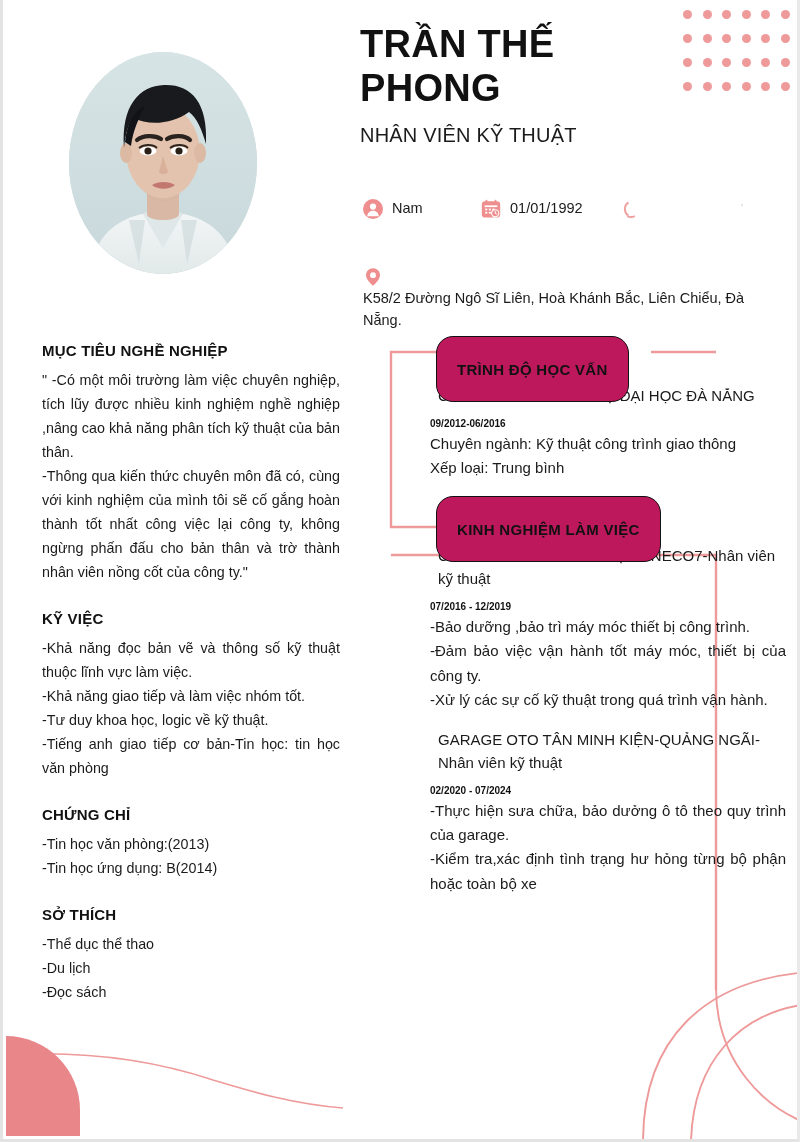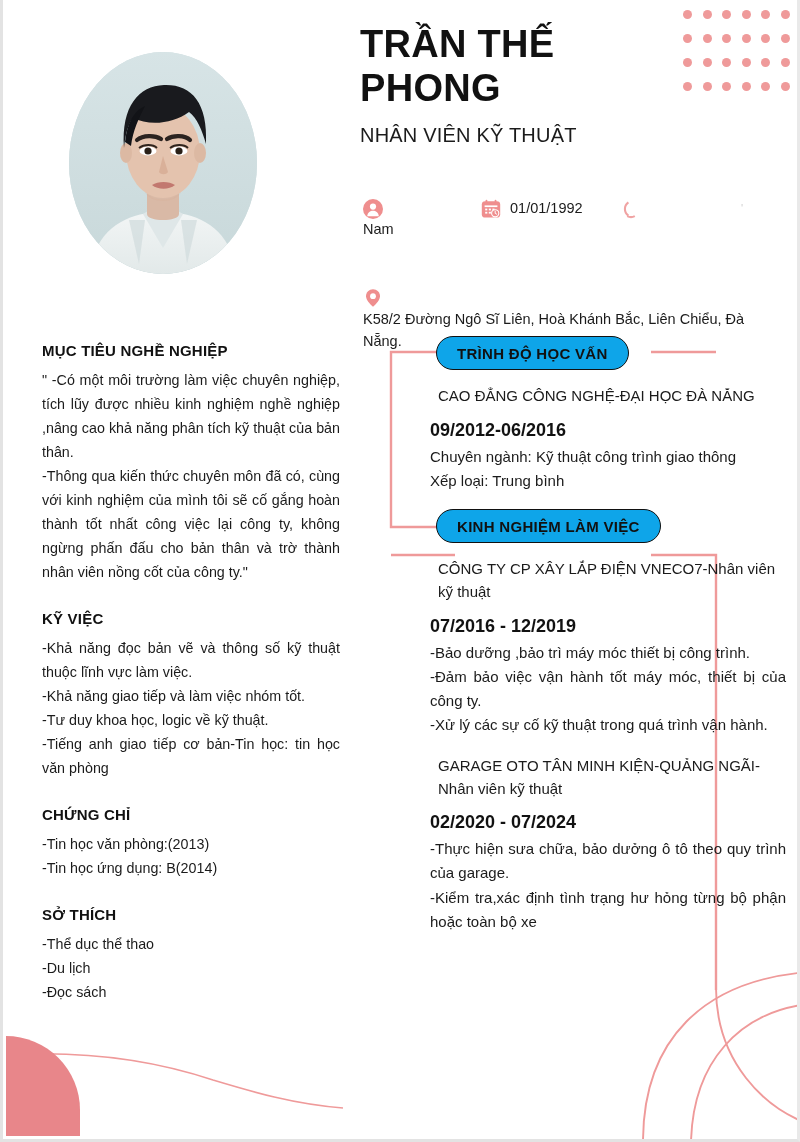--- a/index.html
+++ b/index.html
@@ -68,21 +68,21 @@
     left:360px; top:198px;
     width:420px;
   }
   .contact-line{
     display:flex;
     align-items:flex-start;
     gap:0;
     margin-bottom:0;
   }
   .c-item{display:flex;align-items:flex-start;}
-  .c-item.gender{width:118px;flex-direction:column;}
+  .c-item.gender{width:118px;}
   .c-item.dob{width:140px;}
   .c-item.partial{width:120px;}
   .c-ico{
     flex:0 0 auto;
     width:20px;height:20px;
     margin-right:9px;
     margin-top:1px;
   }
   .c-ico svg{display:block;width:20px;height:20px;}
   .c-txt{
@@ -141,42 +141,42 @@
     width:400px;
   }
   .pill-row{
     position:relative;
     height:34px;
   }
   .pill{
     position:absolute;
     left:50px; top:0;
     height:32px;
-    padding:0 20px;
+    padding:16px 20px;
     border:1.6px solid #111;
     border-radius:17px;
-    background:#0ea5e9;
+    background:#be185d;
     display:flex;align-items:center;justify-content:center;
     font-size:15px;font-weight:bold;color:#111;
     letter-spacing:0.3px;
     white-space:nowrap;
     z-index:3;
   }
   .r-body{
     padding-left:44px;
     padding-top:7px;
   }
   .r-org{
     font-size:15px;
     line-height:1.52;
     color:#1b1b1b;
     margin:8px;
   }
   .r-date{
-    font-size:18px;
+    font-size:10px;
     font-weight:bold;
     color:#111;
     line-height:1.6;
     margin:0;
   }
   .r-det{
     font-size:15px;
     line-height:1.62;
     color:#1b1b1b;
     margin:0;

